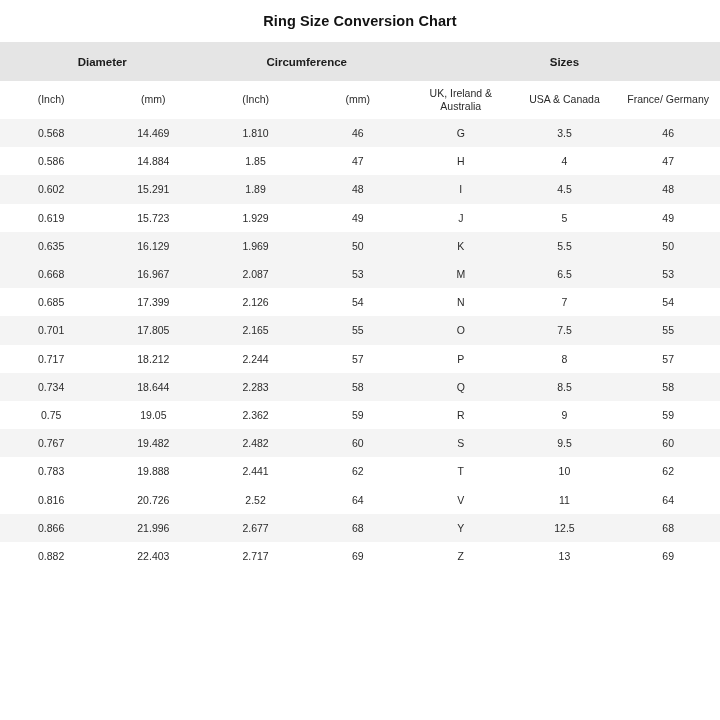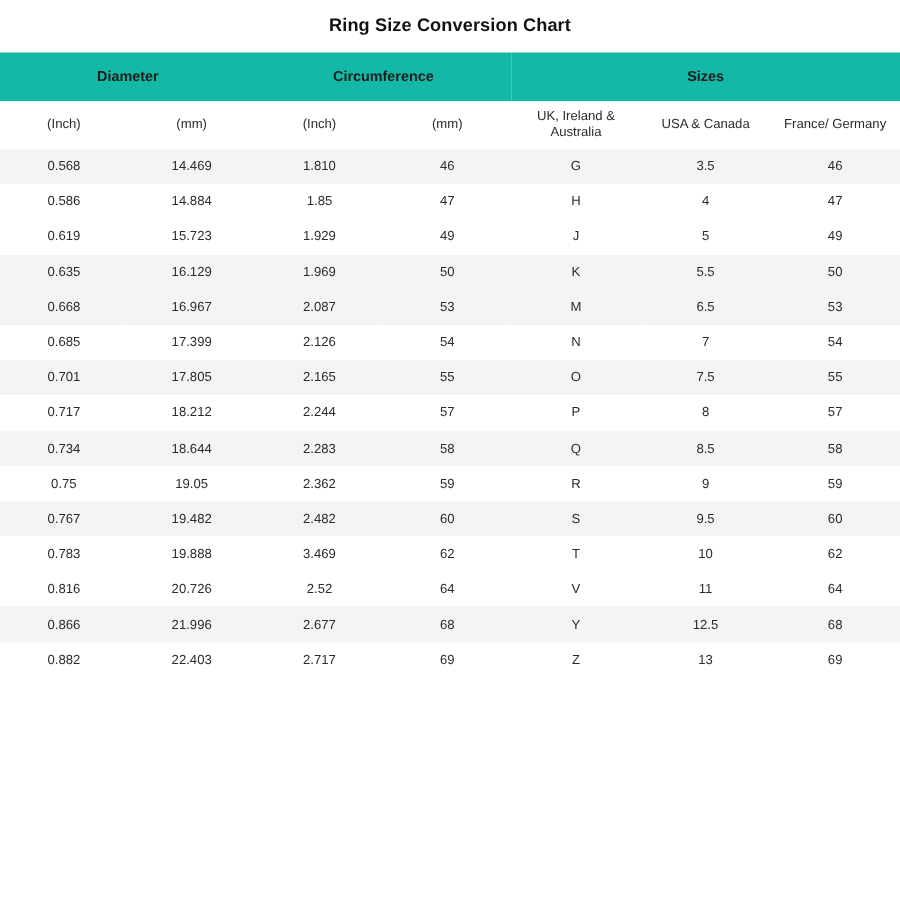--- a/index.html
+++ b/index.html
@@ -38,21 +38,21 @@
   table.size-table td,
   table.size-table th {
     text-align: center;
     vertical-align: middle;
     padding: 0;
     margin: 0;
     font-weight: normal;
   }
   
   tr.group-head td {
-    background: #14b8a6;
+    background: #e5e5e5;
     height: 39px;
     font-size: 11.5px;
     font-weight: bold;
     color: #1c1c1c;
   }
   
   tr.sub-head td {
     background: #ffffff;
     height: 38px;
     font-size: 10.5px;
@@ -128,20 +128,29 @@
         </tr>
         <tr class="data-row even">
           <td>0.586</td>
           <td>14.884</td>
           <td>1.85</td>
           <td>47</td>
           <td>H</td>
           <td>4</td>
           <td>47</td>
         </tr>
+        <tr class="data-row odd">
+          <td>0.602</td>
+          <td>15.291</td>
+          <td>1.89</td>
+          <td>48</td>
+          <td>I</td>
+          <td>4.5</td>
+          <td>48</td>
+        </tr>
         <tr class="data-row even">
           <td>0.619</td>
           <td>15.723</td>
           <td>1.929</td>
           <td>49</td>
           <td>J</td>
           <td>5</td>
           <td>49</td>
         </tr>
         <tr class="data-row odd">
@@ -212,21 +221,21 @@
           <td>19.482</td>
           <td>2.482</td>
           <td>60</td>
           <td>S</td>
           <td>9.5</td>
           <td>60</td>
         </tr>
         <tr class="data-row even">
           <td>0.783</td>
           <td>19.888</td>
-          <td>3.469</td>
+          <td>2.441</td>
           <td>62</td>
           <td>T</td>
           <td>10</td>
           <td>62</td>
         </tr>
         <tr class="data-row even">
           <td>0.816</td>
           <td>20.726</td>
           <td>2.52</td>
           <td>64</td>

